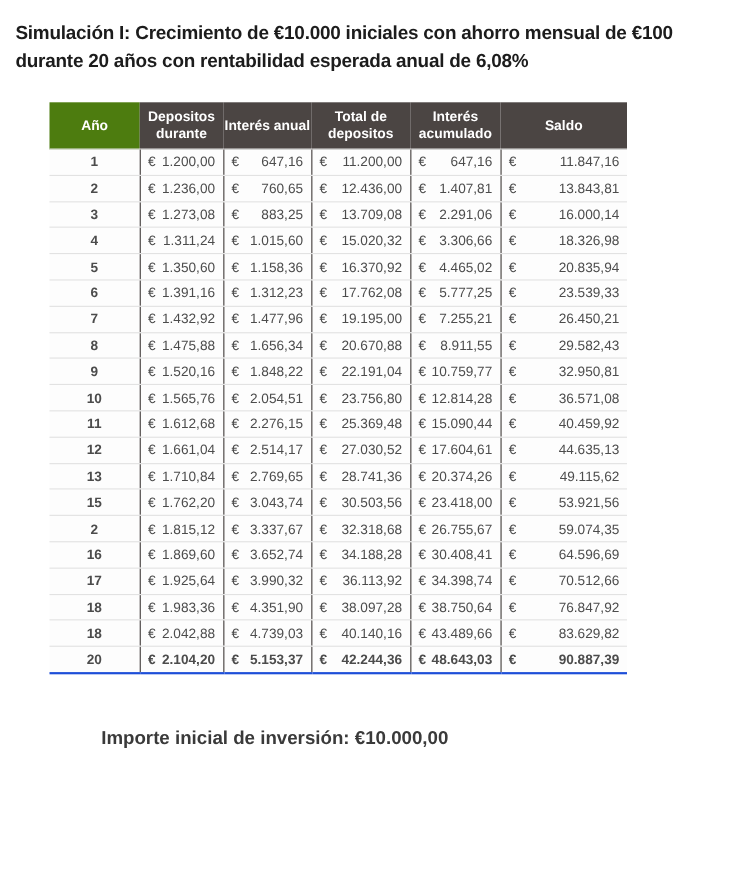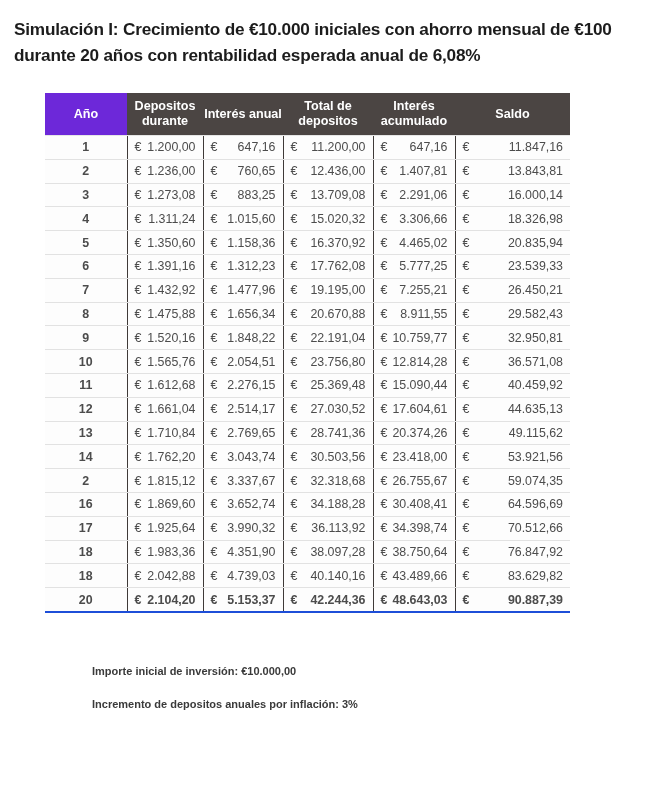--- a/index.html
+++ b/index.html
@@ -56,21 +56,21 @@
     font-size: 12.6px;
     line-height: 15px;
     color: #ffffff;
     background: #4b4543;
     height: 42px;
     vertical-align: middle;
     text-align: center;
     border: 0;
   }
   table.sim thead th.col-year {
-    background: #6d28d9;
+    background: #4d7c0f;
   }
 
   
   table.sim tbody td {
     height: 22.8px;
     padding: 0;
     vertical-align: middle;
     background: #fdfdfd;
     border-bottom: 1px solid #e2e2e2;
     color: #4c4c4c;
@@ -110,21 +110,21 @@
   tr.total td.year { font-weight: bold; }
 
   
   #notes {
     position: absolute;
     left: 56px;
     top: 662px;
     width: 560px;
   }
   #notes .note {
-    font-size: 11px;
+    font-size: 17px;
     font-weight: bold;
     color: #3a3a3a;
     line-height: 18px;
     margin-bottom: 15px;
     white-space: nowrap;
     padding-left: 36px;
   }
 </style>
 </head>
 <body>
@@ -577,21 +577,21 @@
               </div>
             </td>
             <td class="vsep">
               <div class="money">
                 <span class="cur">€</span>
                 <span class="amt">49.115,62</span>
               </div>
             </td>
           </tr>
           <tr>
-            <td class="year">14</td>
+            <td class="year">15</td>
             <td class="vsep">
               <div class="money">
                 <span class="cur">€</span>
                 <span class="amt">1.762,20</span>
               </div>
             </td>
             <td class="vsep">
               <div class="money">
                 <span class="cur">€</span>
                 <span class="amt">3.043,74</span>
@@ -813,16 +813,15 @@
                 <span class="amt">90.887,39</span>
               </div>
             </td>
           </tr>
         </tbody>
     </table>
   </div>
 
   <div id="notes">
     <div class="note">Importe inicial de inversión: €10.000,00</div>
-    <div class="note">Incremento de depositos anuales por inflación: 3%</div>
   </div>
 
 </div>
 
 </body></html>

